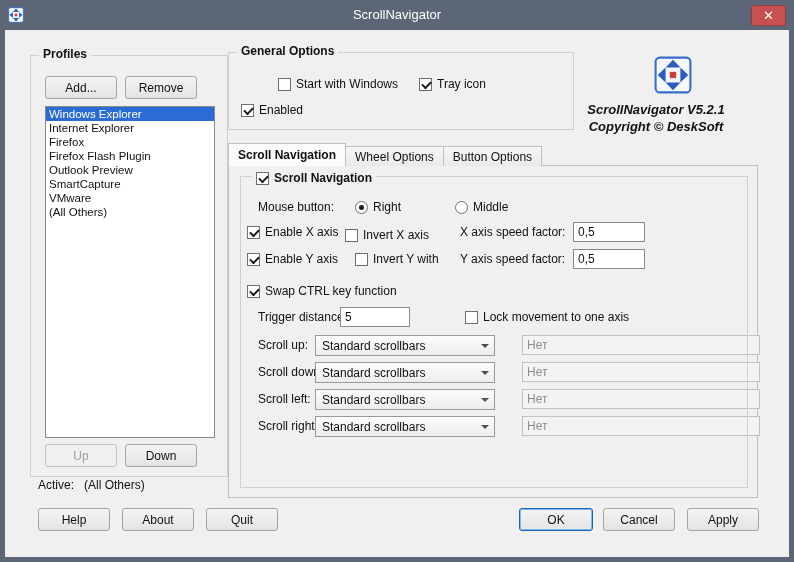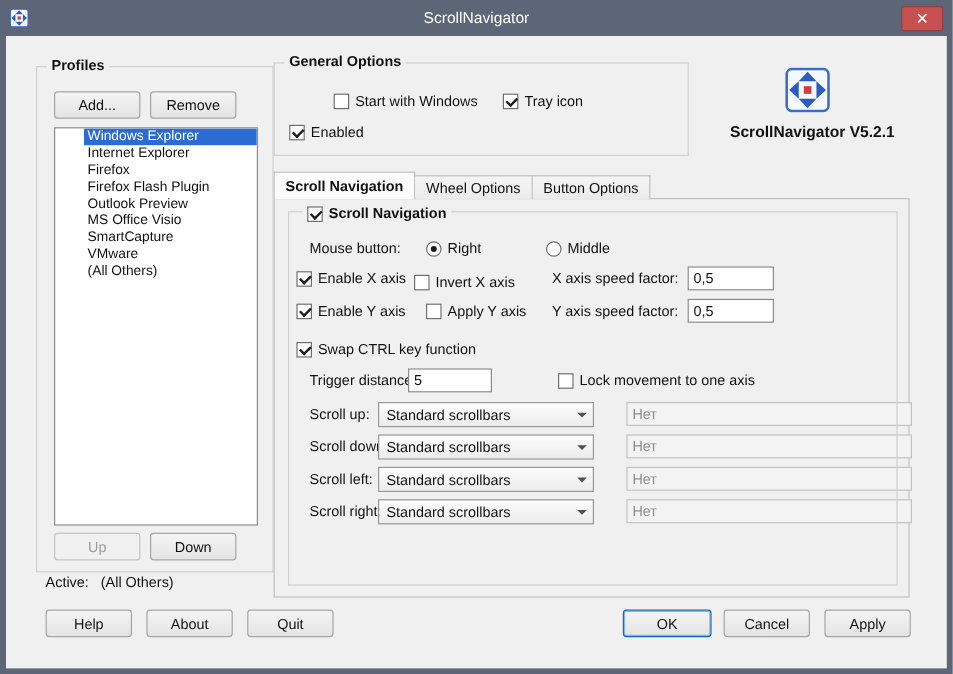--- a/index.html
+++ b/index.html
@@ -9,38 +9,38 @@
   .title{position:absolute;left:0;right:0;top:0;height:30px;line-height:30px;text-align:center;font-size:13px;}
   .app-icon{position:absolute;left:3px;top:7px;width:16px;height:16px;}
   .close-btn{position:absolute;right:3px;top:5px;width:33px;height:19px;background:#c75050;border:1px solid #913f3f;border-radius:2px;color:#fff;display:flex;align-items:center;justify-content:center;font-size:13px;line-height:1;}
   .content{position:relative;width:784px;height:527px;background:#f0f0f0;color:#111;}
   .group{position:absolute;border:1px solid #d0d0d0;}
   .legend{position:absolute;top:-9px;left:8px;background:#f0f0f0;padding:0 4px;font-weight:bold;font-size:12px;white-space:nowrap;}
   .btn{position:absolute;display:flex;align-items:center;justify-content:center;font-size:12px;height:23px;width:72px;background:linear-gradient(#f4f4f4,#e4e4e4);border:1px solid #a5a5a5;border-radius:3px;color:#111;box-sizing:border-box;}
   .btn.default{border:1px solid #1466b8;box-shadow:inset 0 0 0 1px #86b7e8;}
   .btn.disabled{color:#9d9d9d;border-color:#c3c3c3;background:#f0f0f0;}
   .listbox{position:absolute;background:#fff;border:1px solid #8a8a8a;overflow:hidden;}
-  .list-item{height:14px;line-height:14px;padding-left:3px;font-size:11.5px;white-space:nowrap;margin-left:24px;}
+  .list-item{height:14px;line-height:14px;padding-left:3px;font-size:11.5px;white-space:nowrap;}
   .list-item.selected{background:#2b6cd4;color:#fff;}
   .cb,.radio{position:absolute;display:flex;align-items:center;gap:5px;font-size:12px;height:20px;white-space:nowrap;}
   .cb .box{width:13px;height:13px;background:#fff;border:1px solid #6e6e6e;box-sizing:border-box;position:relative;flex:0 0 auto;}
   .cb.checked .box::after{content:"";position:absolute;left:2px;top:2px;width:7px;height:4px;border-left:2px solid #1c1c1c;border-bottom:2px solid #1c1c1c;transform:rotate(-45deg);}
   .radio .circle{width:13px;height:13px;border-radius:50%;background:#fff;border:1px solid #6e6e6e;box-sizing:border-box;position:relative;flex:0 0 auto;}
   .radio.selected .circle::after{content:"";position:absolute;left:3px;top:3px;right:3px;bottom:3px;border-radius:50%;background:#1c1c1c;}
   .lbl{position:absolute;font-size:12px;height:20px;display:flex;align-items:center;white-space:nowrap;}
   .field{position:absolute;height:20px;border:1px solid #8a8a8a;background:#fff;font-size:12px;padding:0 4px;box-sizing:border-box;font-family:inherit;color:#111;}
   .field:disabled{background:#f3f3f3;color:#8d8d8d;border-color:#c2c2c2;margin-left:19px;}
   .combo{position:absolute;height:21px;box-sizing:border-box;border:1px solid #999;background:linear-gradient(#fdfdfd,#ececec);display:flex;align-items:center;justify-content:space-between;padding:0 5px 0 6px;font-size:12px;gap:16px;}
   .arrow-down{width:0;height:0;border-left:4px solid transparent;border-right:4px solid transparent;border-top:4px solid #505050;}
   .tabs{position:absolute;left:223px;top:113px;display:flex;align-items:flex-end;z-index:3;}
   .tab{height:20px;display:flex;align-items:center;padding:0 9px;background:linear-gradient(#f6f6f6,#eaeaea);border:1px solid #c0c0c0;border-bottom:none;font-size:12px;box-sizing:border-box;}
   .tab.active{height:23px;background:#fbfbfb;font-weight:bold;}
   .tab + .tab{border-left:none;}
   .panel{position:absolute;left:223px;top:135px;width:530px;height:333px;border:1px solid #c0c0c0;background:#f0f0f0;box-sizing:border-box;}
-  .brand-text{position:absolute;left:577px;top:71px;width:190px;text-align:center;font-weight:bold;font-size:13px;line-height:17px;}
+  .brand-text{position:absolute;left:556px;top:71px;width:190px;text-align:center;font-weight:bold;font-size:13px;line-height:17px;font-style:italic;}
   .active-line{position:absolute;left:33px;top:445px;display:flex;gap:10px;font-size:12px;height:20px;align-items:center;}
 </style>
 </head>
 <body>
 
 <div class="window">
   <div class="titlebar">
     <span class="app-icon">
       <svg width="16" height="16" viewBox="0 0 36 36">
         <rect x="1.5" y="1.5" width="33" height="33" rx="4" fill="#f4f8ff" stroke="#3a6cc6" stroke-width="2"></rect>
@@ -64,21 +64,20 @@
     <div class="group" style="left:25px;top:25px;width:196px;height:420px;">
       <span class="legend">Profiles</span>
       <div class="btn" style="left:14px;top:20px;">Add...</div>
       <div class="btn" style="left:94px;top:20px;">Remove</div>
       <div class="listbox" style="left:14px;top:50px;width:168px;height:330px;">
         <div class="list-item selected">Windows Explorer</div>
         <div class="list-item">Internet Explorer</div>
         <div class="list-item">Firefox</div>
         <div class="list-item">Firefox Flash Plugin</div>
         <div class="list-item">Outlook Preview</div>
-        <div class="list-item">MS Office Visio</div>
         <div class="list-item">SmartCapture</div>
         <div class="list-item">VMware</div>
         <div class="list-item">(All Others)</div>
       </div>
       <div class="btn disabled" style="left:14px;top:388px;">Up</div>
       <div class="btn" style="left:94px;top:388px;">Down</div>
     </div>
 
     <div class="active-line">
       <span>Active:</span>
@@ -108,20 +107,21 @@
           <polygon points="18,3.5 25,11 11,11"></polygon>
           <polygon points="18,32.5 25,25 11,25"></polygon>
           <polygon points="3.5,18 11,11 11,25"></polygon>
           <polygon points="32.5,18 25,11 25,25"></polygon>
         </g>
         <rect x="15" y="15" width="6" height="6" fill="#d03c3c"></rect>
       </svg>
     </span>
     <div class="brand-text">
       <div>ScrollNavigator V5.2.1</div>
+      <div>Copyright © DeskSoft</div>
     </div>
 
     <div class="tabs">
       <div class="tab active">Scroll Navigation</div>
       <div class="tab">Wheel Options</div>
       <div class="tab">Button Options</div>
     </div>
     <div class="panel"></div>
 
     <div class="group" style="left:235px;top:146px;width:506px;height:310px;z-index:2;"></div>
@@ -151,21 +151,21 @@
     </label>
     <span class="lbl" style="left:455px;top:192px;">X axis speed factor:</span>
     <input class="field" style="left: 568px; top: 192px; width: 72px;" value="0,5">
 
     <label class="cb checked" style="left:242px;top:219px;">
       <span class="box"></span>
       <span>Enable Y axis</span>
     </label>
     <label class="cb" style="left:350px;top:219px;">
       <span class="box"></span>
-      <span>Apply Y axis</span>
+      <span>Invert Y with</span>
     </label>
     <span class="lbl" style="left:455px;top:219px;">Y axis speed factor:</span>
     <input class="field" style="left: 568px; top: 219px; width: 72px;" value="0,5">
 
     <label class="cb checked" style="left:242px;top:251px;">
       <span class="box"></span>
       <span>Swap CTRL key function</span>
     </label>
 
     <span class="lbl" style="left:253px;top:277px;">Trigger distance:</span>

